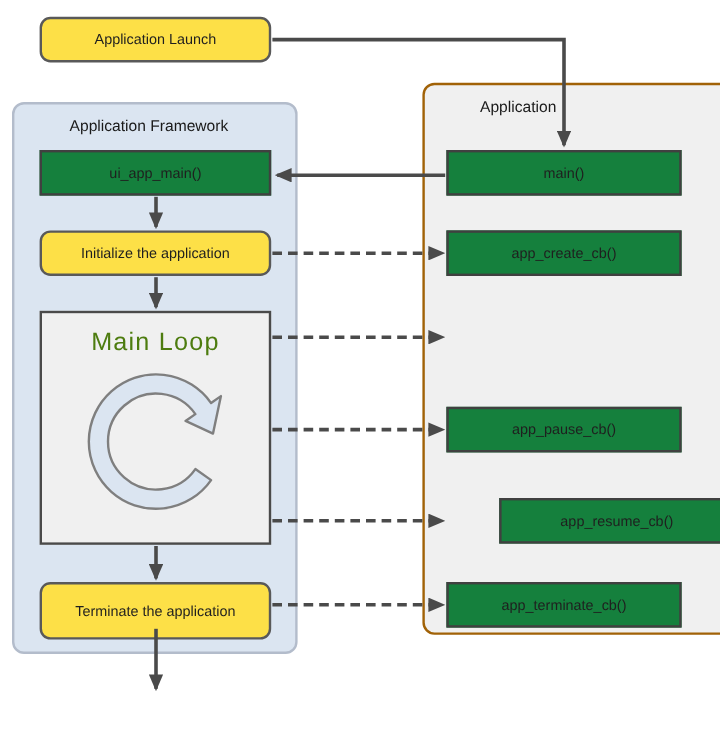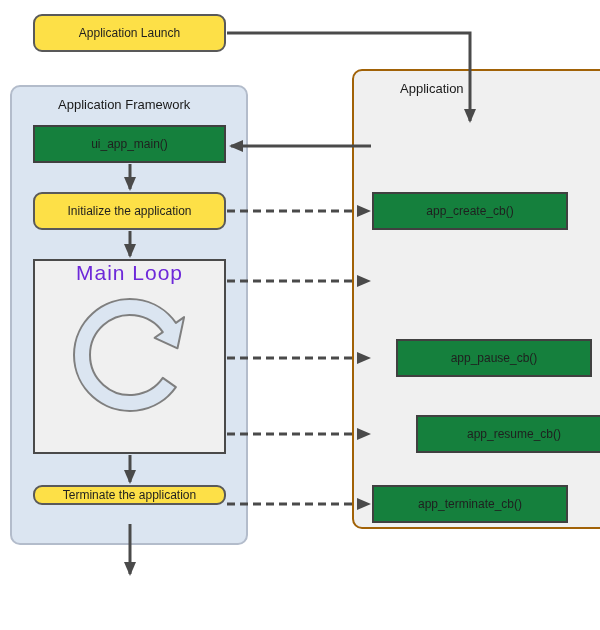--- a/index.html
+++ b/index.html
@@ -54,41 +54,41 @@
     border-radius: 9px;
   }
   .green {
     background: #15803d;
     border: 2px solid #404040;
   }
   .node-launch       { left: 33px;  top: 14px;  width: 193px; height: 38px; }
   .node-termination  { left: 33px;  top: 577px; width: 193px; height: 38px; }
   .node-uiappmain    { left: 33px;  top: 125px; width: 193px; height: 38px; }
   .node-initialize   { left: 33px;  top: 192px; width: 193px; height: 38px; }
-  .node-terminate    { left: 33px;  top: 485px; width: 193px; height: 20px; }
+  .node-terminate    { left: 33px;  top: 485px; width: 193px; height: 48px; }
   .node-mainloop {
     left: 33px; top: 259px; width: 193px; height: 195px;
     background: #f0f0f0;
     border: 2px solid #4a4a4a;
     flex-direction: column;
     justify-content: flex-start;
   }
   .mainloop-title {
-    margin-top: 0;
+    margin-top: 13px;
     font-size: 21px;
-    color: #6d28d9;
+    color: #4d7c0f;
     letter-spacing: 1px;
   }
   .loop-icon {
     margin-top: 10px;
   }
   .node-main        { left: 372px; top: 125px; width: 196px; height: 38px; }
   .node-create      { left: 372px; top: 192px; width: 196px; height: 38px; }
   .node-control     { left: 372px; top: 262px; width: 196px; height: 38px; }
-  .node-pause       { left: 372px; top: 339px; width: 196px; height: 38px; margin-left: 24px; }
+  .node-pause       { left: 372px; top: 339px; width: 196px; height: 38px; }
   .node-resume      { left: 372px; top: 415px; width: 196px; height: 38px; margin-left: 44px; }
   .node-terminatecb { left: 372px; top: 485px; width: 196px; height: 38px; }
   .overlay {
     position: absolute;
     left: 0; top: 0;
     pointer-events: none;
   }
   .conn {
     fill: none;
     stroke: #4a4a4a;
@@ -127,20 +127,21 @@
                L 84.6 42.8
                L 92.8 37.1
                A 40 40 0 1 0 92.8 82.9
                Z" fill="#dbe5f1" stroke="#7f7f7f" stroke-width="2" stroke-linejoin="round"></path>
     </svg>
   </div>
 
   <div class="node rounded node-terminate">Terminate the application</div>
 
 
+  <div class="node green node-main">main()</div>
 
   <div class="node green node-create">app_create_cb()</div>
 
 
   <div class="node green node-pause">app_pause_cb()</div>
 
   <div class="node green node-resume">app_resume_cb()</div>
 
   <div class="node green node-terminatecb">app_terminate_cb()</div>
 

